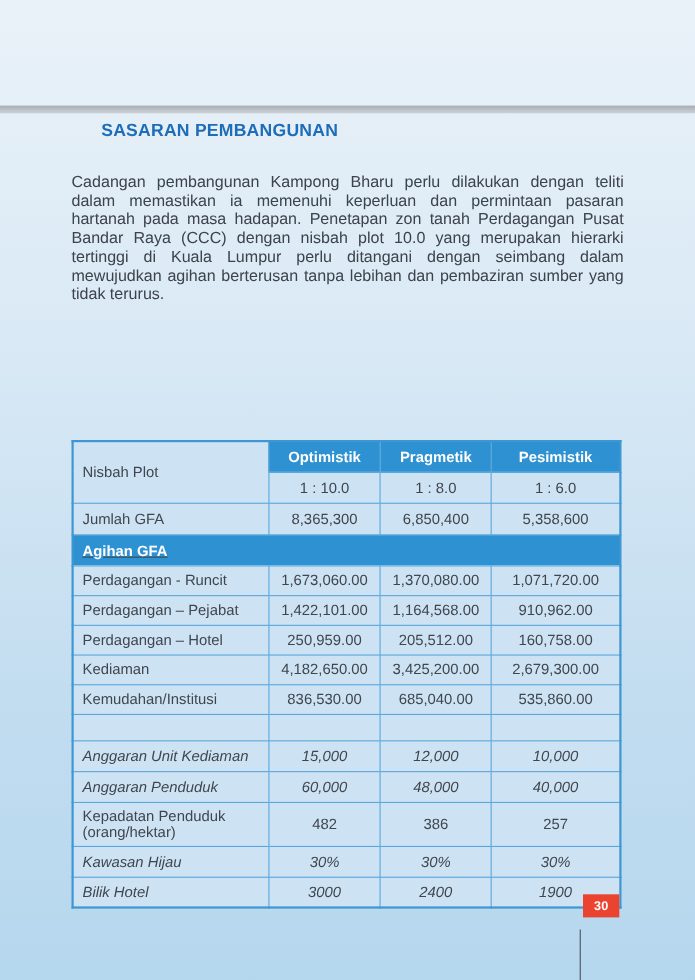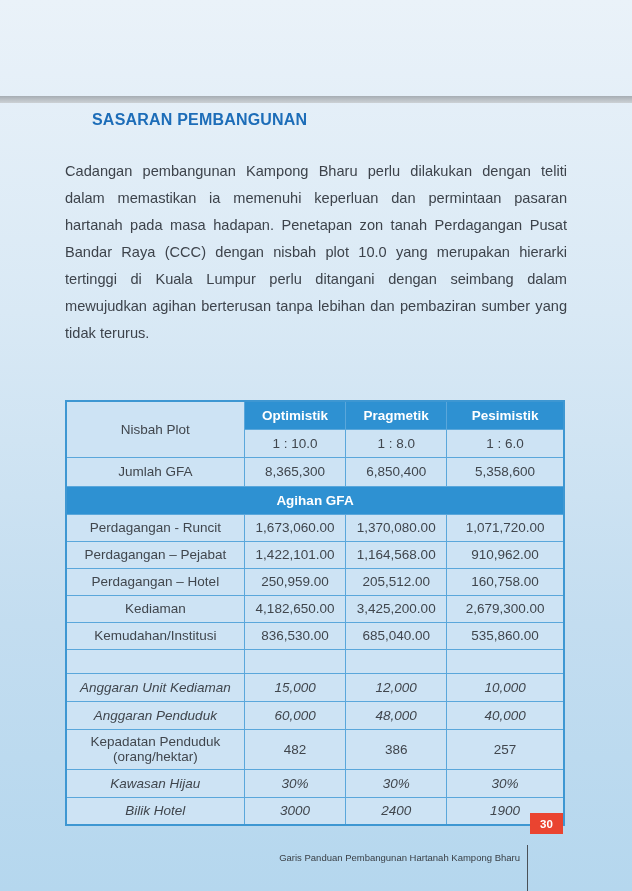--- a/index.html
+++ b/index.html
@@ -32,47 +32,47 @@
     position: absolute; left: 0; top: 96px; width: 632px; height: 7px;
     background: linear-gradient(180deg, #a6adb3 0%, #bcc2c7 55%, #ccd1d5 100%);
   }
   
   .section-heading {
     position: absolute; left: 65px; top: 111px;
     color: #1d6db8; font-weight: bold; font-size: 16px; letter-spacing: 0.2px; margin-left: 27px;
   }
   .para {
     position: absolute; left: 65px; width: 502px;
-    color: #3d434b; font-size: 14.6px; line-height: 27px;
+    color: #3d434b; font-size: 14.6px; line-height: 17px;
     text-align: justify;
   }
   .para-1 { top: 158px; }
   .para-2 { top: 306px; }
   
   .gfa-table {
     position: absolute; left: 65px; top: 400px; width: 500px;
     border-collapse: collapse;
     font-size: 13.5px; color: #40464d;
     border: 2px solid #3e97d2;
   }
   .gfa-table td, .gfa-table th {
     border: 1px solid #5aa7db;
     background: #cde3f4;
     font-weight: normal;
     padding: 2px 8px;
   }
-  .gfa-table .lbl { text-align: center; }
+  .gfa-table .lbl { text-align: left; }
   .gfa-table .val { text-align: center; padding: 2px 4px; }
   .gfa-table .blue-cell {
     background: #2e91d2; color: #ffffff; font-weight: bold;
   }
   .r-head1 { height: 28px; }
   .r-head2 { height: 28px; }
   .r-jumlah { height: 29px; margin-top: 36px; }
-  .r-section { height: 28px; }
+  .r-section { height: 28px; text-decoration: underline; }
   .r-data { height: 27px; margin-top: 24px; }
   .r-sep { height: 24px; }
   .r-stat { height: 28px; font-style: italic; }
   .r-tall { height: 40px; }
   .sep-cell { background: #2e91d2; }
   
   .footer-label {
     position: absolute; right: 112px; top: 852px;
     color: #3a4047; font-size: 9.5px; white-space: nowrap;
   }
@@ -187,17 +187,16 @@
       </tr>
       <tr class="r-stat">
         <td class="lbl">Bilik Hotel</td>
         <td class="val">3000</td>
         <td class="val">2400</td>
         <td class="val">1900</td>
       </tr>
     </tbody>
   </table>
 
-  <div class="footer-label">Garis Panduan Pembangunan Hartanah Kampong Bharu</div>
   <div class="footer-rule"></div>
   <div class="page-num-box">30</div>
 
 </div>
 
 </body></html>

